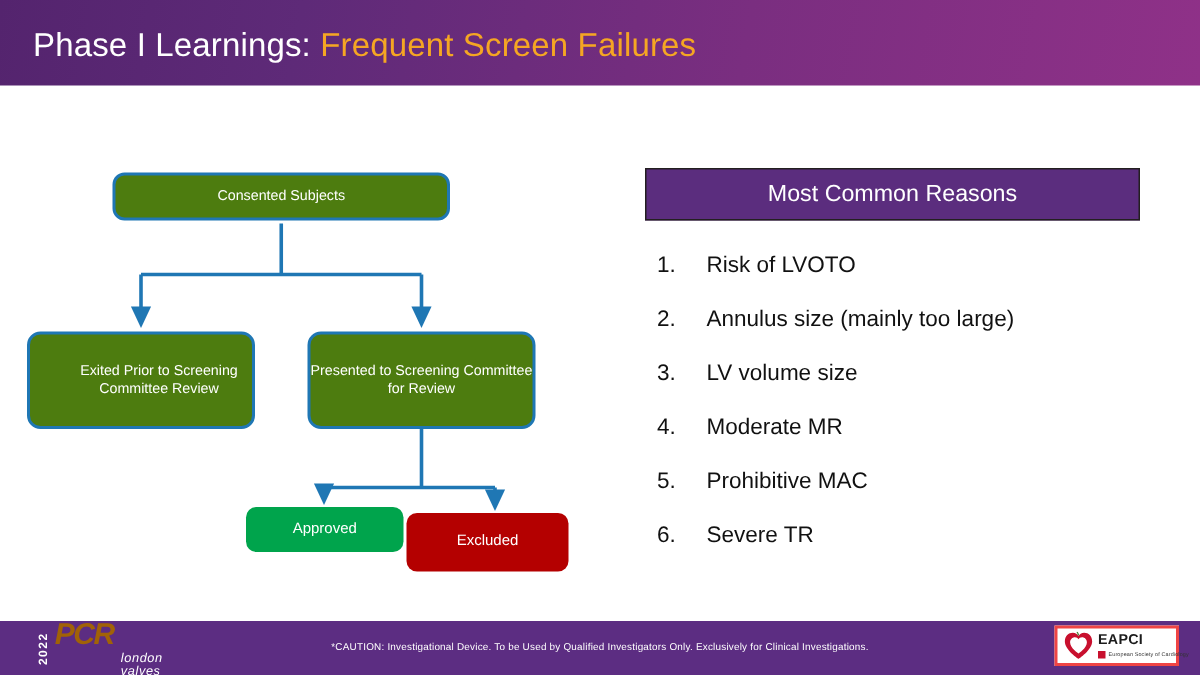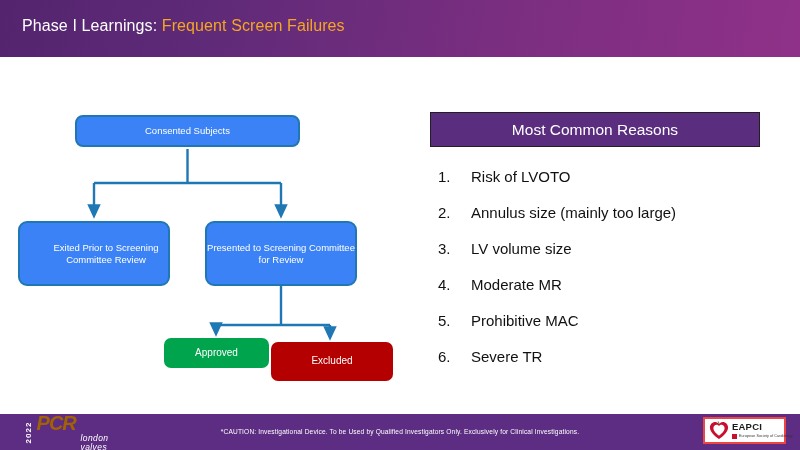--- a/index.html
+++ b/index.html
@@ -19,21 +19,21 @@
   
   #header-bar {
     position: absolute;
     left: 0; top: 0;
     width: 800px; height: 57px;
     background: linear-gradient(100deg, #54246E 0%, #5E2A78 25%, #7A2E80 62%, #8F3188 100%);
   }
   #header-title {
     position: absolute;
     left: 22px; top: 17px;
-    font-size: 16px;
+    font-size: 22px;
     letter-spacing: 0.1px;
     white-space: nowrap;
   }
   .title-main { color: #ffffff; }
   .title-accent { color: #F5A623; }
 
   
   #flow-area {
     position: absolute;
     left: 0; top: 57px;
@@ -43,21 +43,21 @@
     position: absolute;
     box-sizing: border-box;
     display: flex;
     align-items: center;
     justify-content: center;
     text-align: center;
     color: #ffffff;
     line-height: 1.25;
   }
   .node-purple {
-    background: #3b82f6;
+    background: #4d7c0f;
     border: 2px solid #1F77B4;
     border-radius: 9px;
     text-align: center;
   }
   #node-consented {
     left: 75px; top: 58px;
     width: 225px; height: 32px;
     font-size: 9.5px;
     border-radius: 8px;
   }
@@ -75,21 +75,21 @@
   #node-approved {
     left: 164px; top: 281px;
     width: 105px; height: 30px;
     background: #00A44C;
     border-radius: 7px;
     font-size: 10px;
     align-items: center;
   }
   #node-excluded {
     left: 271px; top: 285px;
-    width: 122px; height: 39px;
+    width: 108px; height: 39px;
     background: #B40000;
     border-radius: 7px;
     font-size: 10px;
   }
 
   
   #connectors {
     position: absolute;
     left: 0; top: 0;
     width: 420px; height: 350px;

